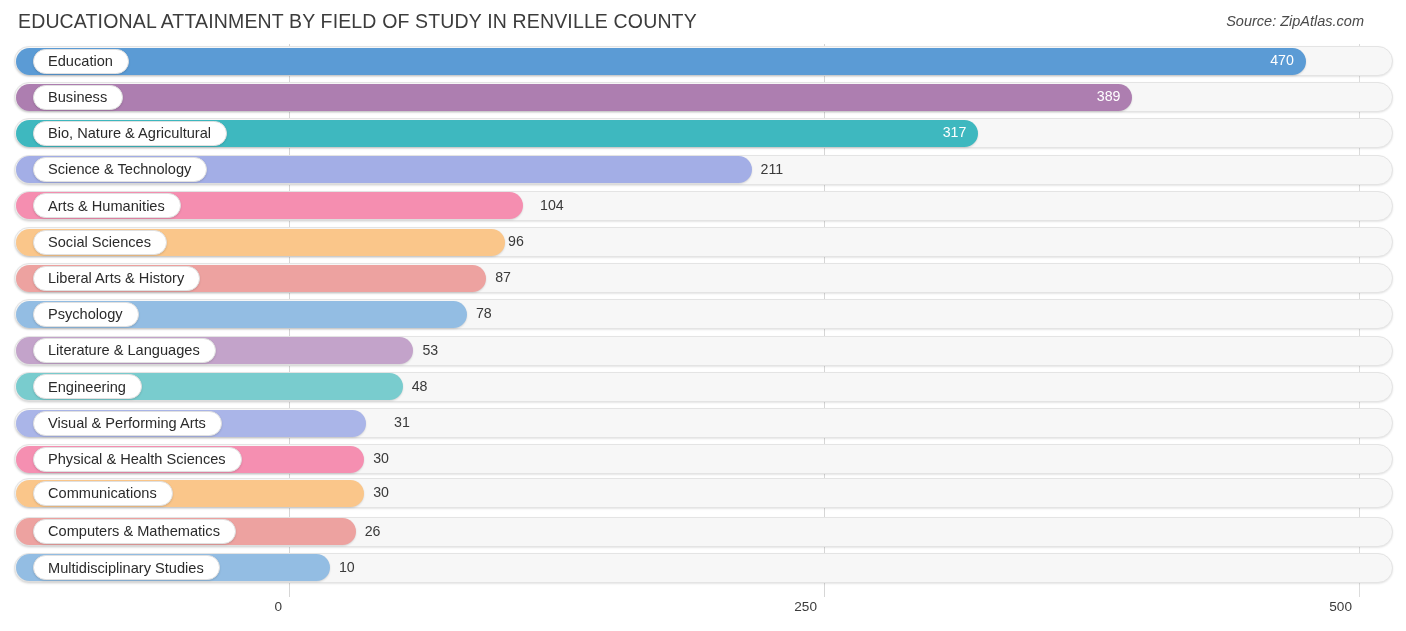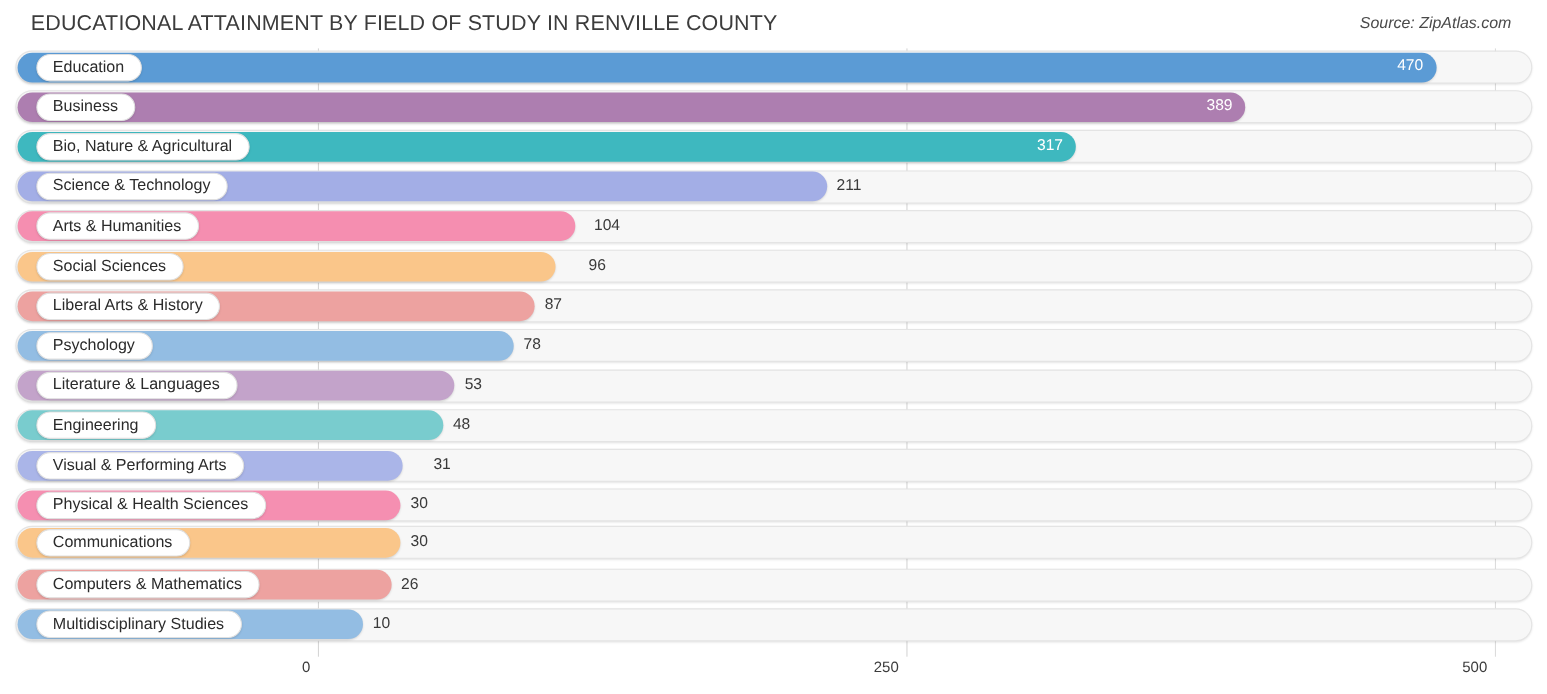--- a/index.html
+++ b/index.html
@@ -13,21 +13,21 @@
   #page {
     position: relative;
     width: 1406px;
     height: 631px;
     background: #ffffff;
   }
 
   
   .header {
     position: absolute;
-    left: 14px; top: 0;
+    left: 4px; top: 0;
     width: 1372px;
     height: 44px;
   }
   .title {
     position: absolute;
     left: 14px; top: 10px;
     font-size: 19.5px;
     letter-spacing: 0.15px;
     color: #3c3c3c;
     white-space: nowrap;
@@ -183,21 +183,21 @@
           <span class="pill-label">Arts &amp; Humanities</span>
         </div>
         <div class="val outside" style="left: 540px;">104</div>
       </div>
       <div class="row" style="top: 181px;">
         <div class="track"></div>
         <div class="bar" style="width: 489.44px; background: rgb(250, 198, 138);"></div>
         <div class="pill">
           <span class="pill-label">Social Sciences</span>
         </div>
-        <div class="val outside" style="left: 535px;">96</div>
+        <div class="val outside" style="left: 508px;">96</div>
       </div>
       <div class="row" style="top: 217.2px;">
         <div class="track"></div>
         <div class="bar" style="width: 470.18px; background: rgb(237, 162, 160);"></div>
         <div class="pill">
           <span class="pill-label">Liberal Arts &amp; History</span>
         </div>
         <div class="val outside" style="left: 495.18px;">87</div>
       </div>
       <div class="row" style="top: 253.4px;">

